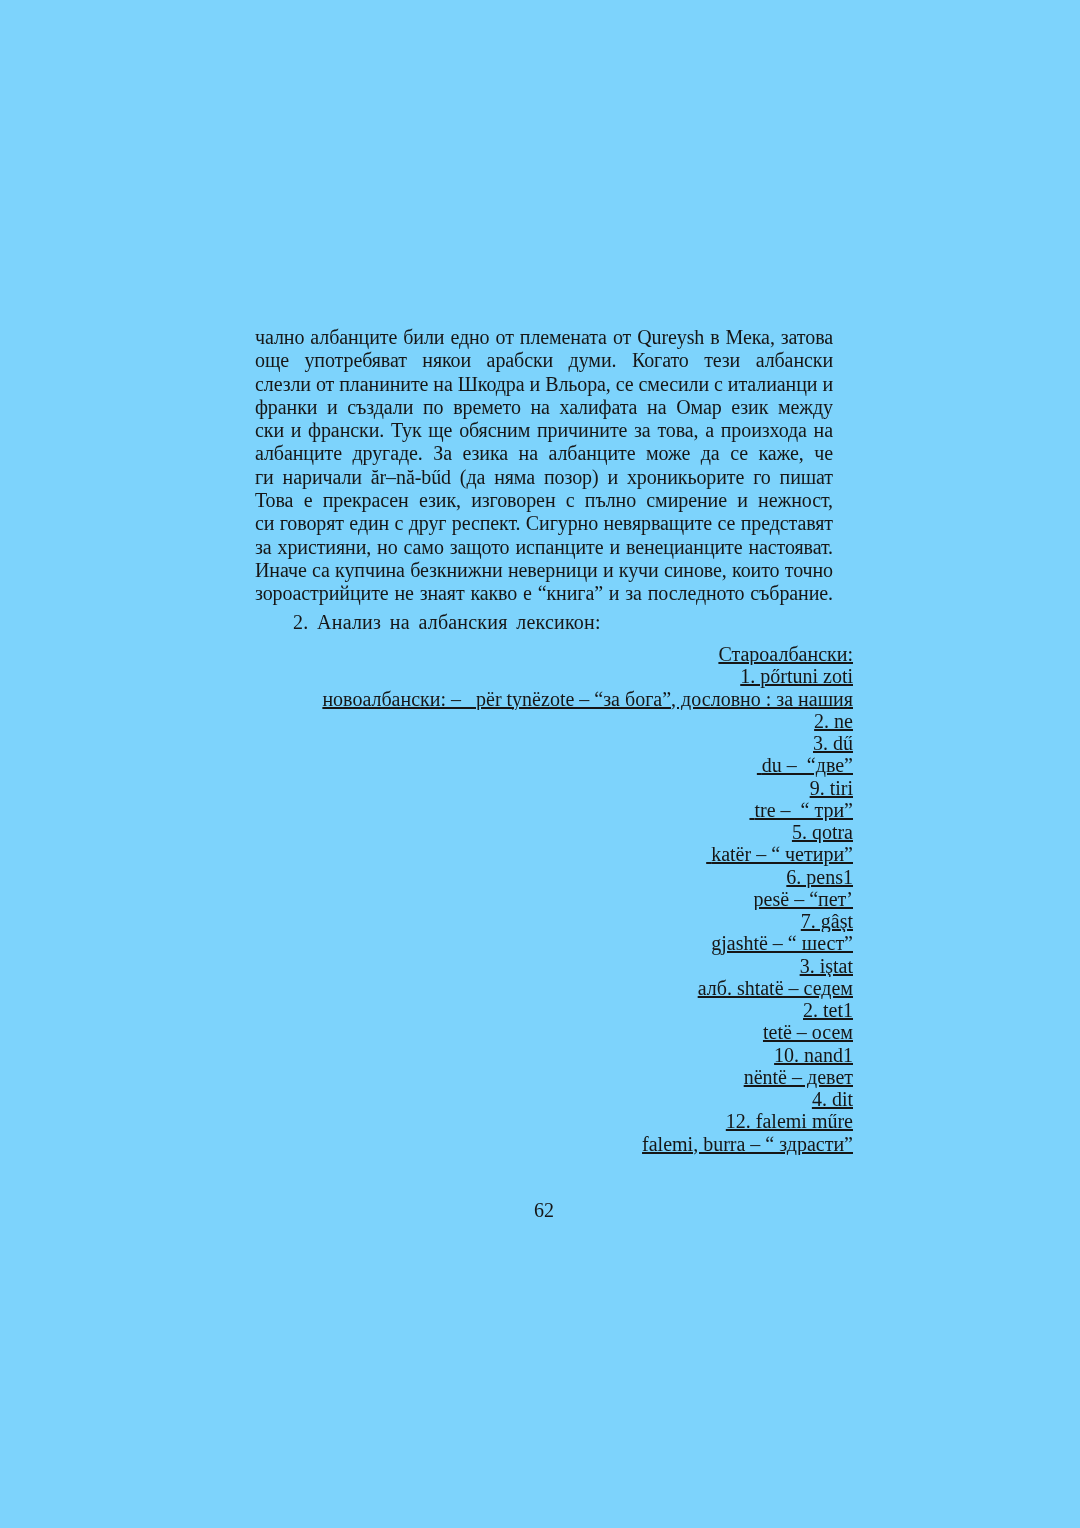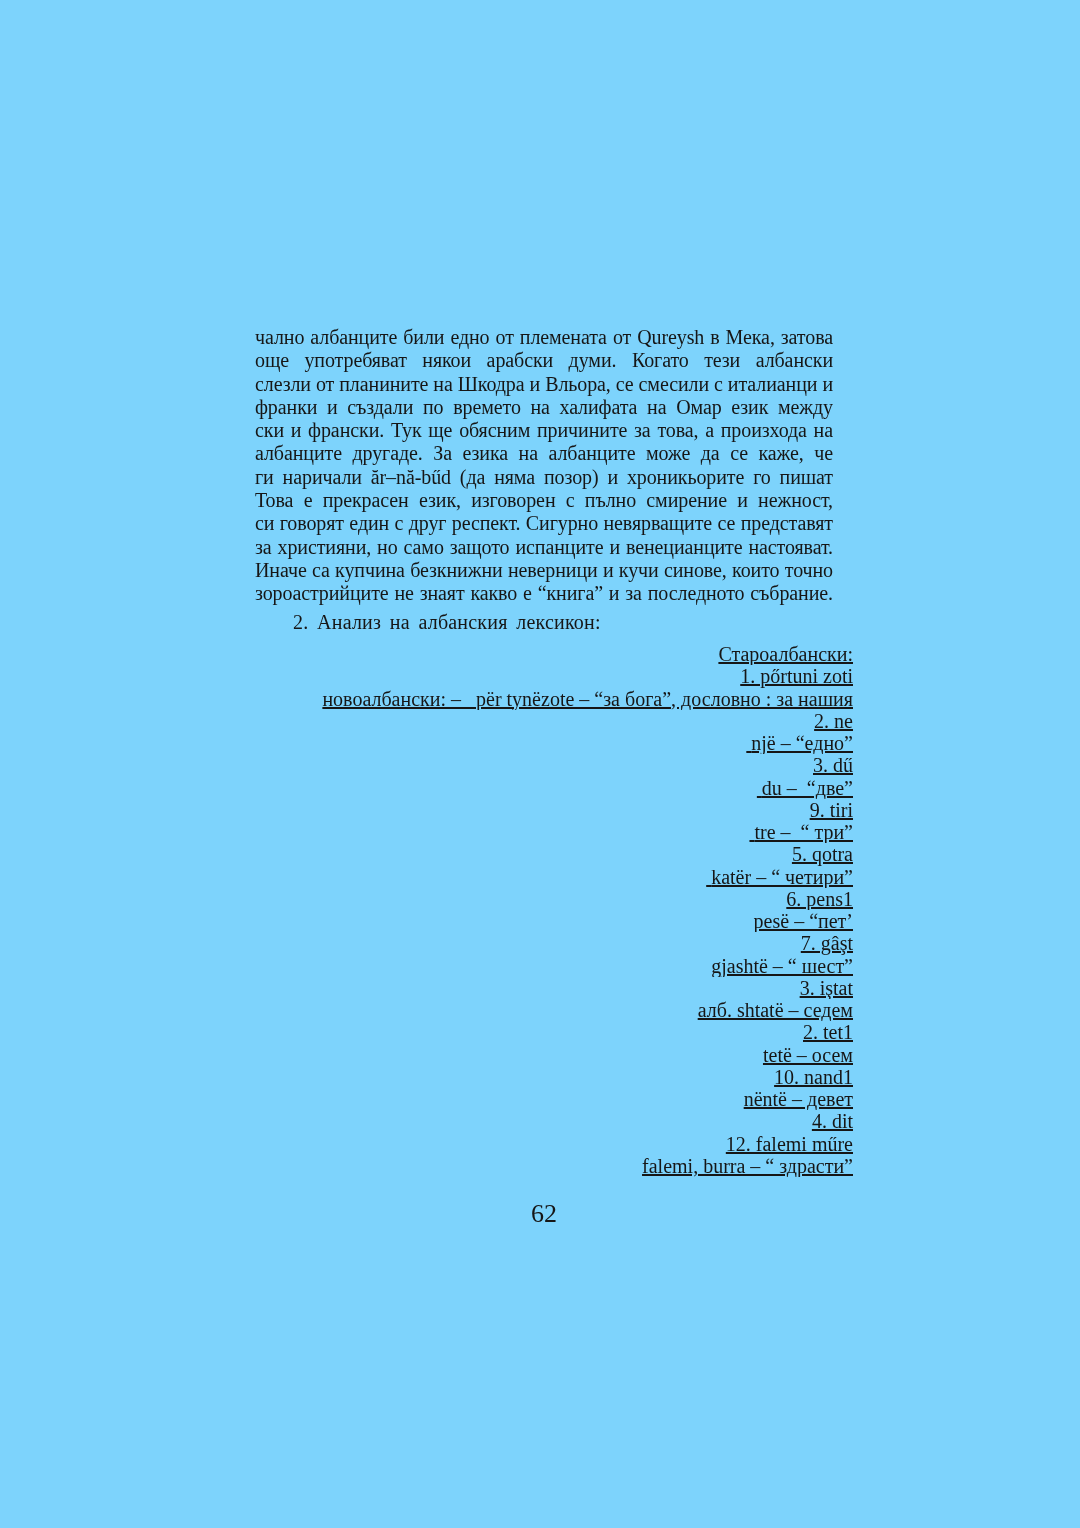--- a/index.html
+++ b/index.html
@@ -60,21 +60,21 @@
     white-space: pre-wrap;
     text-align: right;
     text-decoration: underline;
   }
   .page-number {
     position: absolute;
     left: 255px;
     top: 1199px;
     width: 578px;
     text-align: center;
-    font-size: 26px;
+    font-size: 20px;
   }
 </style>
 </head>
 <body>
 
 <div class="page">
 
   <div class="body-text">
     <div class="para-line">чално албанците били едно от племената от Qureysh в Мека, затова</div>
     <div class="para-line">още употребяват някои арабски думи. Когато тези албански племена</div>
@@ -90,21 +90,20 @@
     <div class="para-line">зороастрийците не знаят какво е “книга” и за последното събрание.</div>
   </div>
 
   <div class="section-heading">2. Анализ на албанския лексикон:</div>
 
   <div class="lexicon-list">
     <div class="lex-line">Староалбански:</div>
     <div class="lex-line">1. pőrtuni zoti</div>
     <div class="lex-line">новоалбански: –   për tynëzote – “за бога”, дословно : за нашия бог</div>
     <div class="lex-line">2. ne</div>
-    <div class="lex-line"> një – “едно”</div>
     <div class="lex-line">3. dű</div>
     <div class="lex-line"> du –  “две”</div>
     <div class="lex-line">9. tiri</div>
     <div class="lex-line"> tre –  “ три”</div>
     <div class="lex-line">5. qotra</div>
     <div class="lex-line"> katër – “ четири”</div>
     <div class="lex-line">6. pens1</div>
     <div class="lex-line">pesë – “пет’</div>
     <div class="lex-line">7. gâşt</div>
     <div class="lex-line">gjashtë – “ шест”</div>

